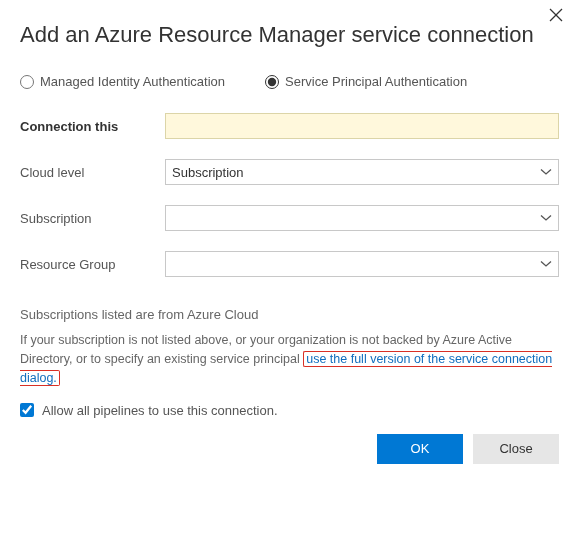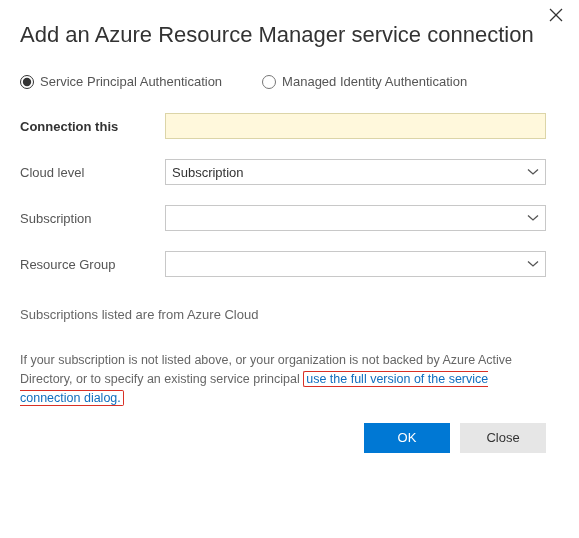--- a/index.html
+++ b/index.html
@@ -6,21 +6,21 @@
     body {
       width: 579px;
       height: 538px;
       font-family: 'Segoe UI', Arial, sans-serif;
       background: #fff;
       position: relative;
       color: #333;
       font-size: 13px;
     }
     .dialog {
-      padding: 8px 33px 16px 20px;
+      padding: 8px 20px 16px 20px;
       height: 100%;
       position: relative;
     }
     .close-btn {
       position: absolute;
       top: 6px;
       right: 10px;
       background: none;
       border: none;
       cursor: pointer;
@@ -96,21 +96,21 @@
       vertical-align: middle;
       filter: blur(2px);
       border-radius: 2px;
       margin: 0 2px;
     }
     .note-text {
       color: #666;
       font-size: 13px;
       line-height: 1.5;
       margin-top: 28px;
-      margin-bottom: 26px;
+      margin-bottom: 6px;
     }
     .desc-text {
       color: #666;
       font-size: 12.5px;
       line-height: 1.55;
       margin-bottom: 14px;
     }
     .link {
       color: #106ebe;
       cursor: pointer;
@@ -158,26 +158,26 @@
     <svg width="14" height="14" viewBox="0 0 14 14">
       <line x1="1" y1="1" x2="13" y2="13" stroke="#333" stroke-width="1.2"></line>
       <line x1="13" y1="1" x2="1" y2="13" stroke="#333" stroke-width="1.2"></line>
     </svg>
   </button>
 
   <h1 class="title">Add an Azure Resource Manager service connection</h1>
 
   <div class="radio-row">
     <label class="radio-opt">
+      <input type="radio" name="auth" style="">
+      <span>Managed Identity Authentication</span>
+    </label>
+    <label class="radio-opt">
       <input type="radio" name="auth" checked="" style="">
       <span>Service Principal Authentication</span>
-    </label>
-    <label class="radio-opt">
-      <input type="radio" name="auth" style="">
-      <span>Managed Identity Authentication</span>
     </label>
   </div>
 
   <div class="form-row">
     <div class="form-label bold">Connection this</div>
     <div class="form-control highlight"></div>
   </div>
 
   <div class="form-row">
     <div class="form-label">Cloud level</div>
@@ -208,19 +208,23 @@
     </div>
   </div>
 
   <p class="note-text">Subscriptions listed are from Azure Cloud</p>
 
 
   <p class="desc-text">
     <span>If your subscription is not listed above, or your organization is not backed by Azure Active Directory, or to specify an existing service principal </span><span class="link link-highlight">use the full version of the service connection dialog.</span>
   </p>
 
+  <div class="checkbox-row">
+    <input type="checkbox" id="allow-cb" checked="" style="">
+    <label for="allow-cb">Allow all pipelines to use this connection.</label>
+  </div>
 
   <div class="button-row">
     <button class="btn btn-primary">OK</button>
     <button class="btn btn-secondary">Close</button>
   </div>
 
 </div>
 
 </body></html>

